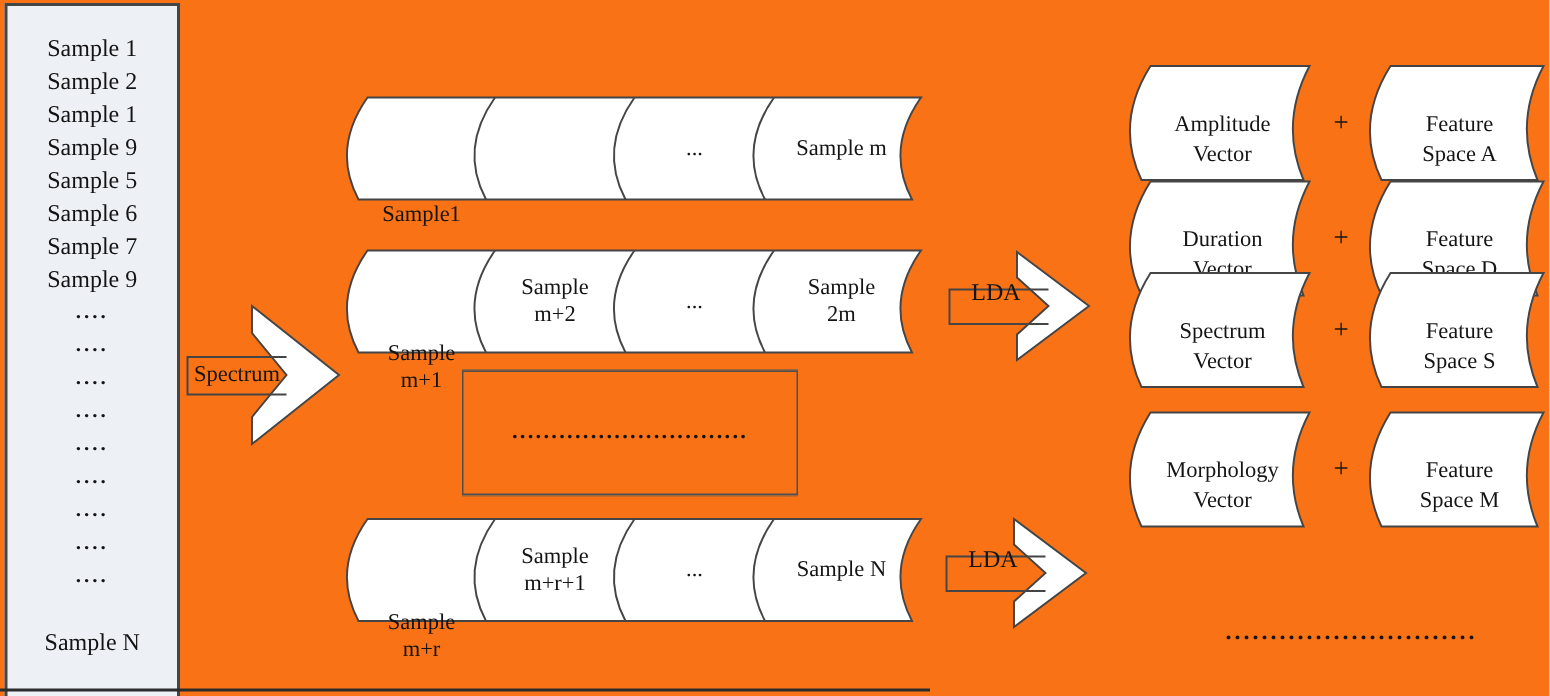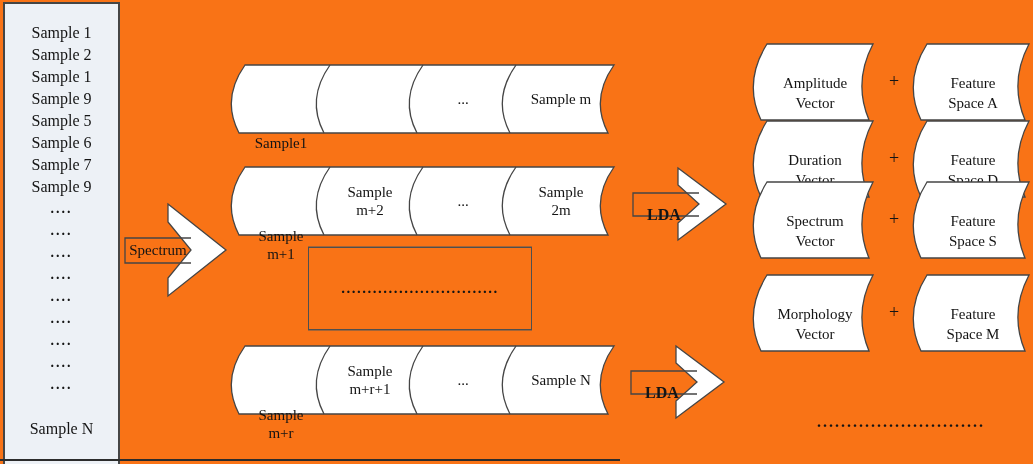--- a/index.html
+++ b/index.html
@@ -42,21 +42,21 @@
   .block-arrow{position:absolute;}
   .block-arrow svg{position:absolute;left:0;top:0;overflow:visible;}
   .arrow-label{
     position:absolute;display:flex;align-items:center;justify-content:center;
     font-size:15px;white-space:nowrap;
   }
   .partition-arrow{left:123px;top:202px;width:106px;height:96px;}
   .partition-arrow .arrow-label{left:1px;top:36px;width:68px;height:25px;}
   .lda-arrow-1{left:626px;top:164px;width:106px;height:80px;}
   .lda-arrow-2{left:624px;top:342px;width:106px;height:80px;}
-  .lda-arrow-1 .arrow-label,.lda-arrow-2 .arrow-label{left:6px;top:39px;width:64px;height:23px;font-size:16px;font-weight:bold;}
+  .lda-arrow-1 .arrow-label,.lda-arrow-2 .arrow-label{left:6px;top:20px;width:64px;height:23px;font-size:16px;}
   
   .vseg{position:absolute;width:124px;height:100px;}
   .vseg svg{position:absolute;left:0;top:0;overflow:visible;}
   .vseg .seg-text{
     position:absolute;left:12px;right:12px;top:0;height:100%;
     display:flex;align-items:center;justify-content:center;text-align:center;
     font-size:15px;line-height:20px;white-space:pre-line;
   }
   .colA{left:753px;}
   .colB{left:913px;width:120px;}

